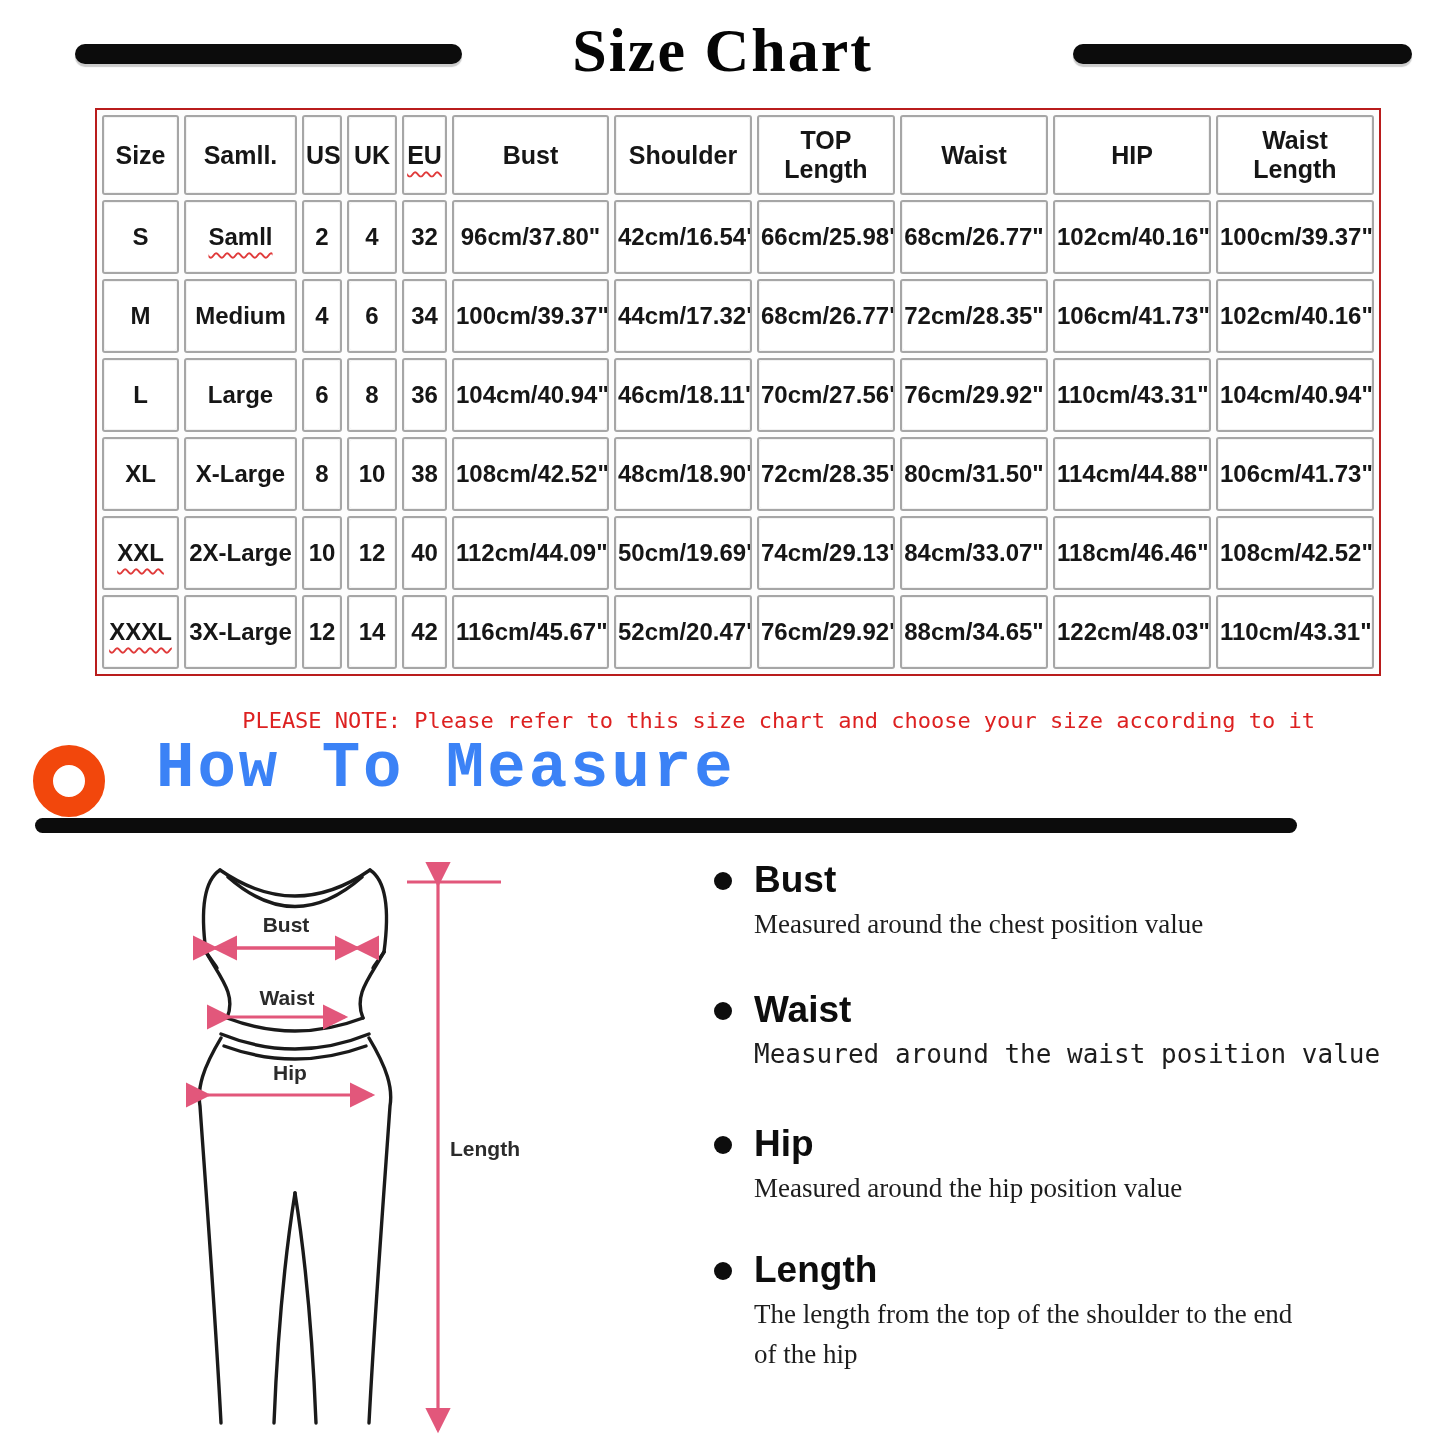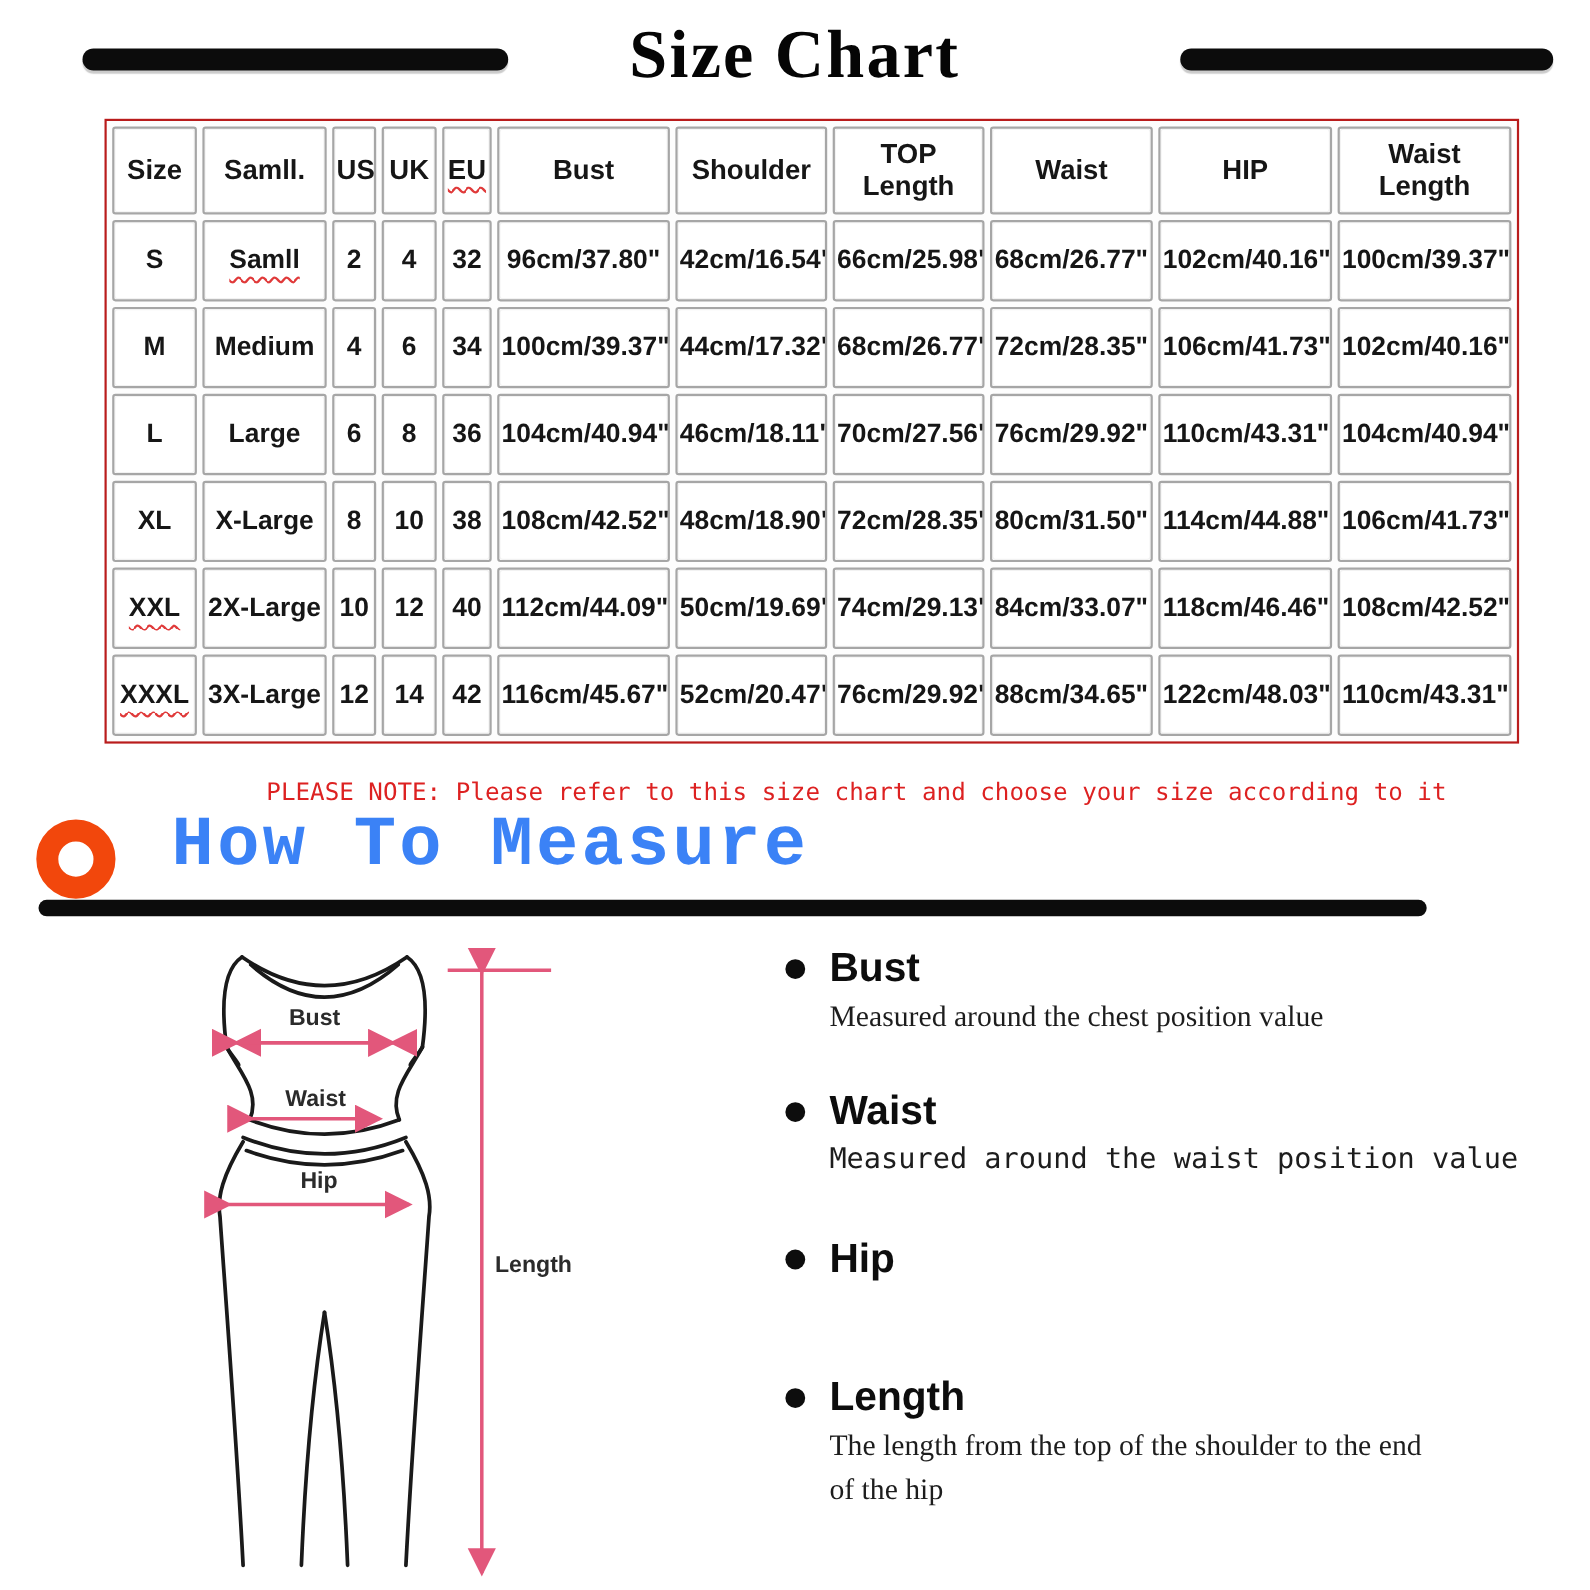--- a/index.html
+++ b/index.html
@@ -264,20 +264,21 @@
         <div class="m-bullet"></div>
         <div>
           <div class="m-title">Waist</div>
           <div class="m-desc">Measured around the waist position value</div>
         </div>
       </div>
       <div class="m-item">
         <div class="m-bullet"></div>
         <div>
           <div class="m-title">Hip</div>
+          <div class="m-desc">Measured around the  hip position value</div>
         </div>
       </div>
       <div class="m-item">
         <div class="m-bullet"></div>
         <div>
           <div class="m-title">Length</div>
           <div class="m-desc">The length from the top of the shoulder to the end of the hip</div>
         </div>
       </div>
     </div>

